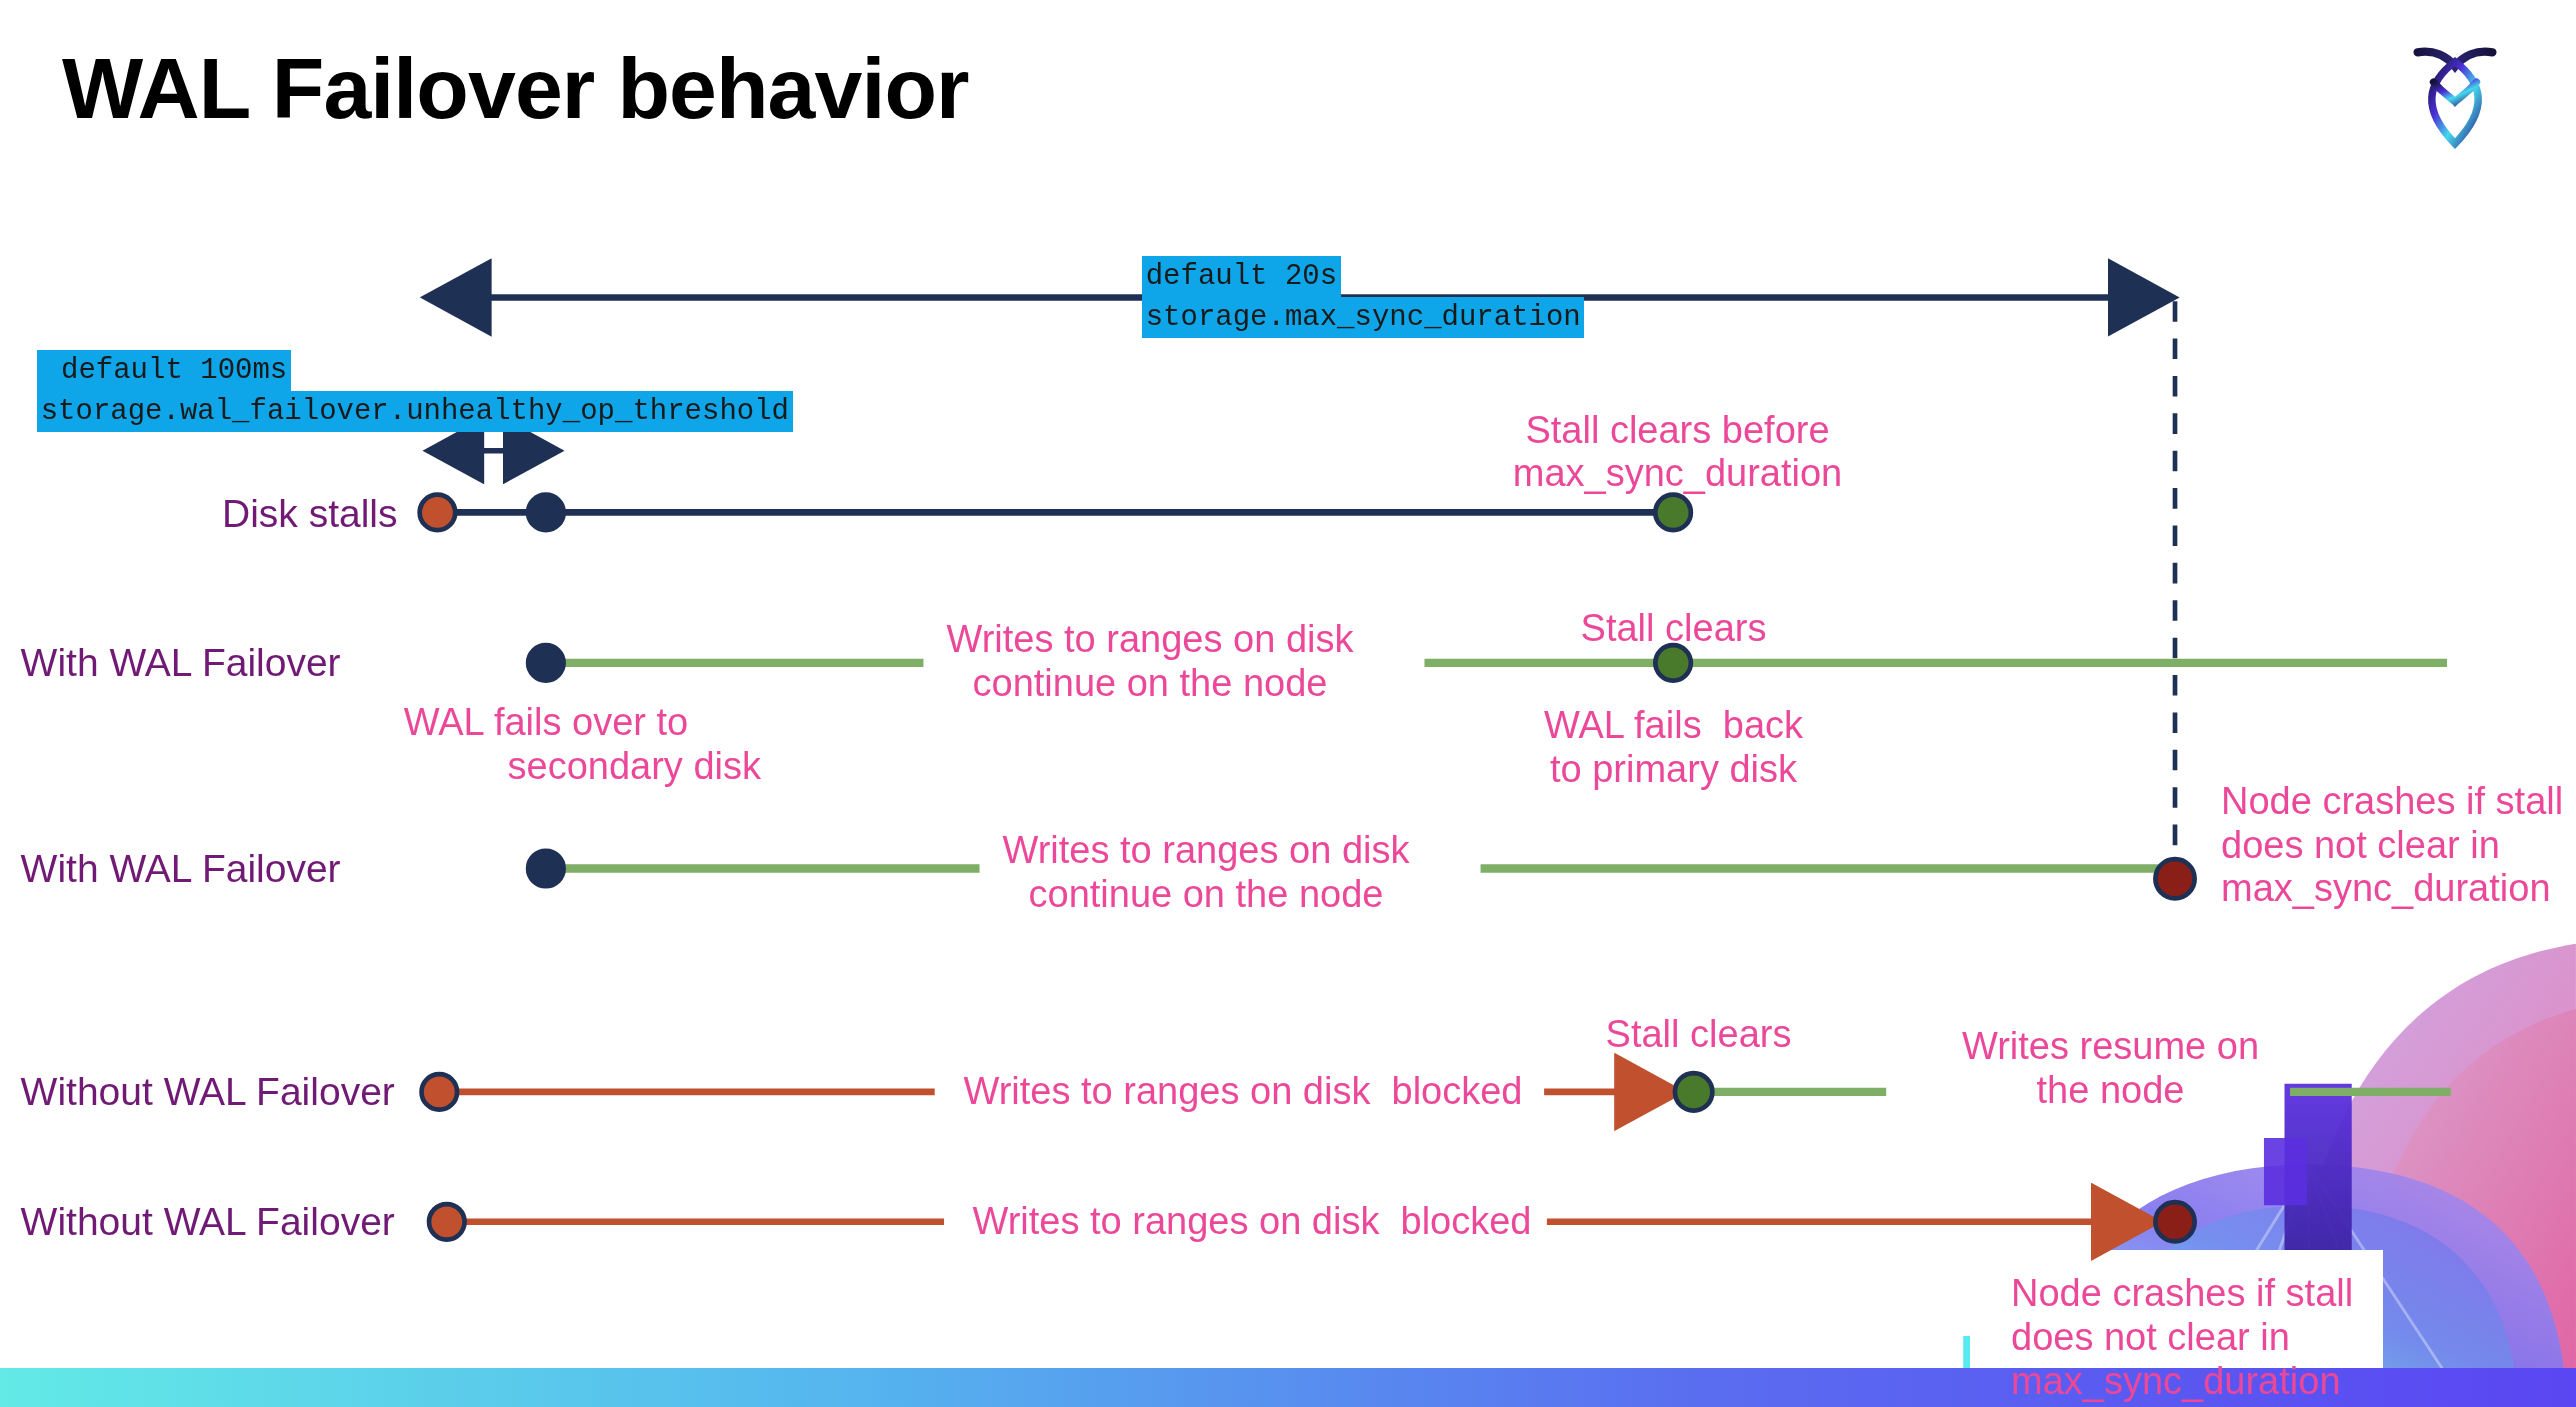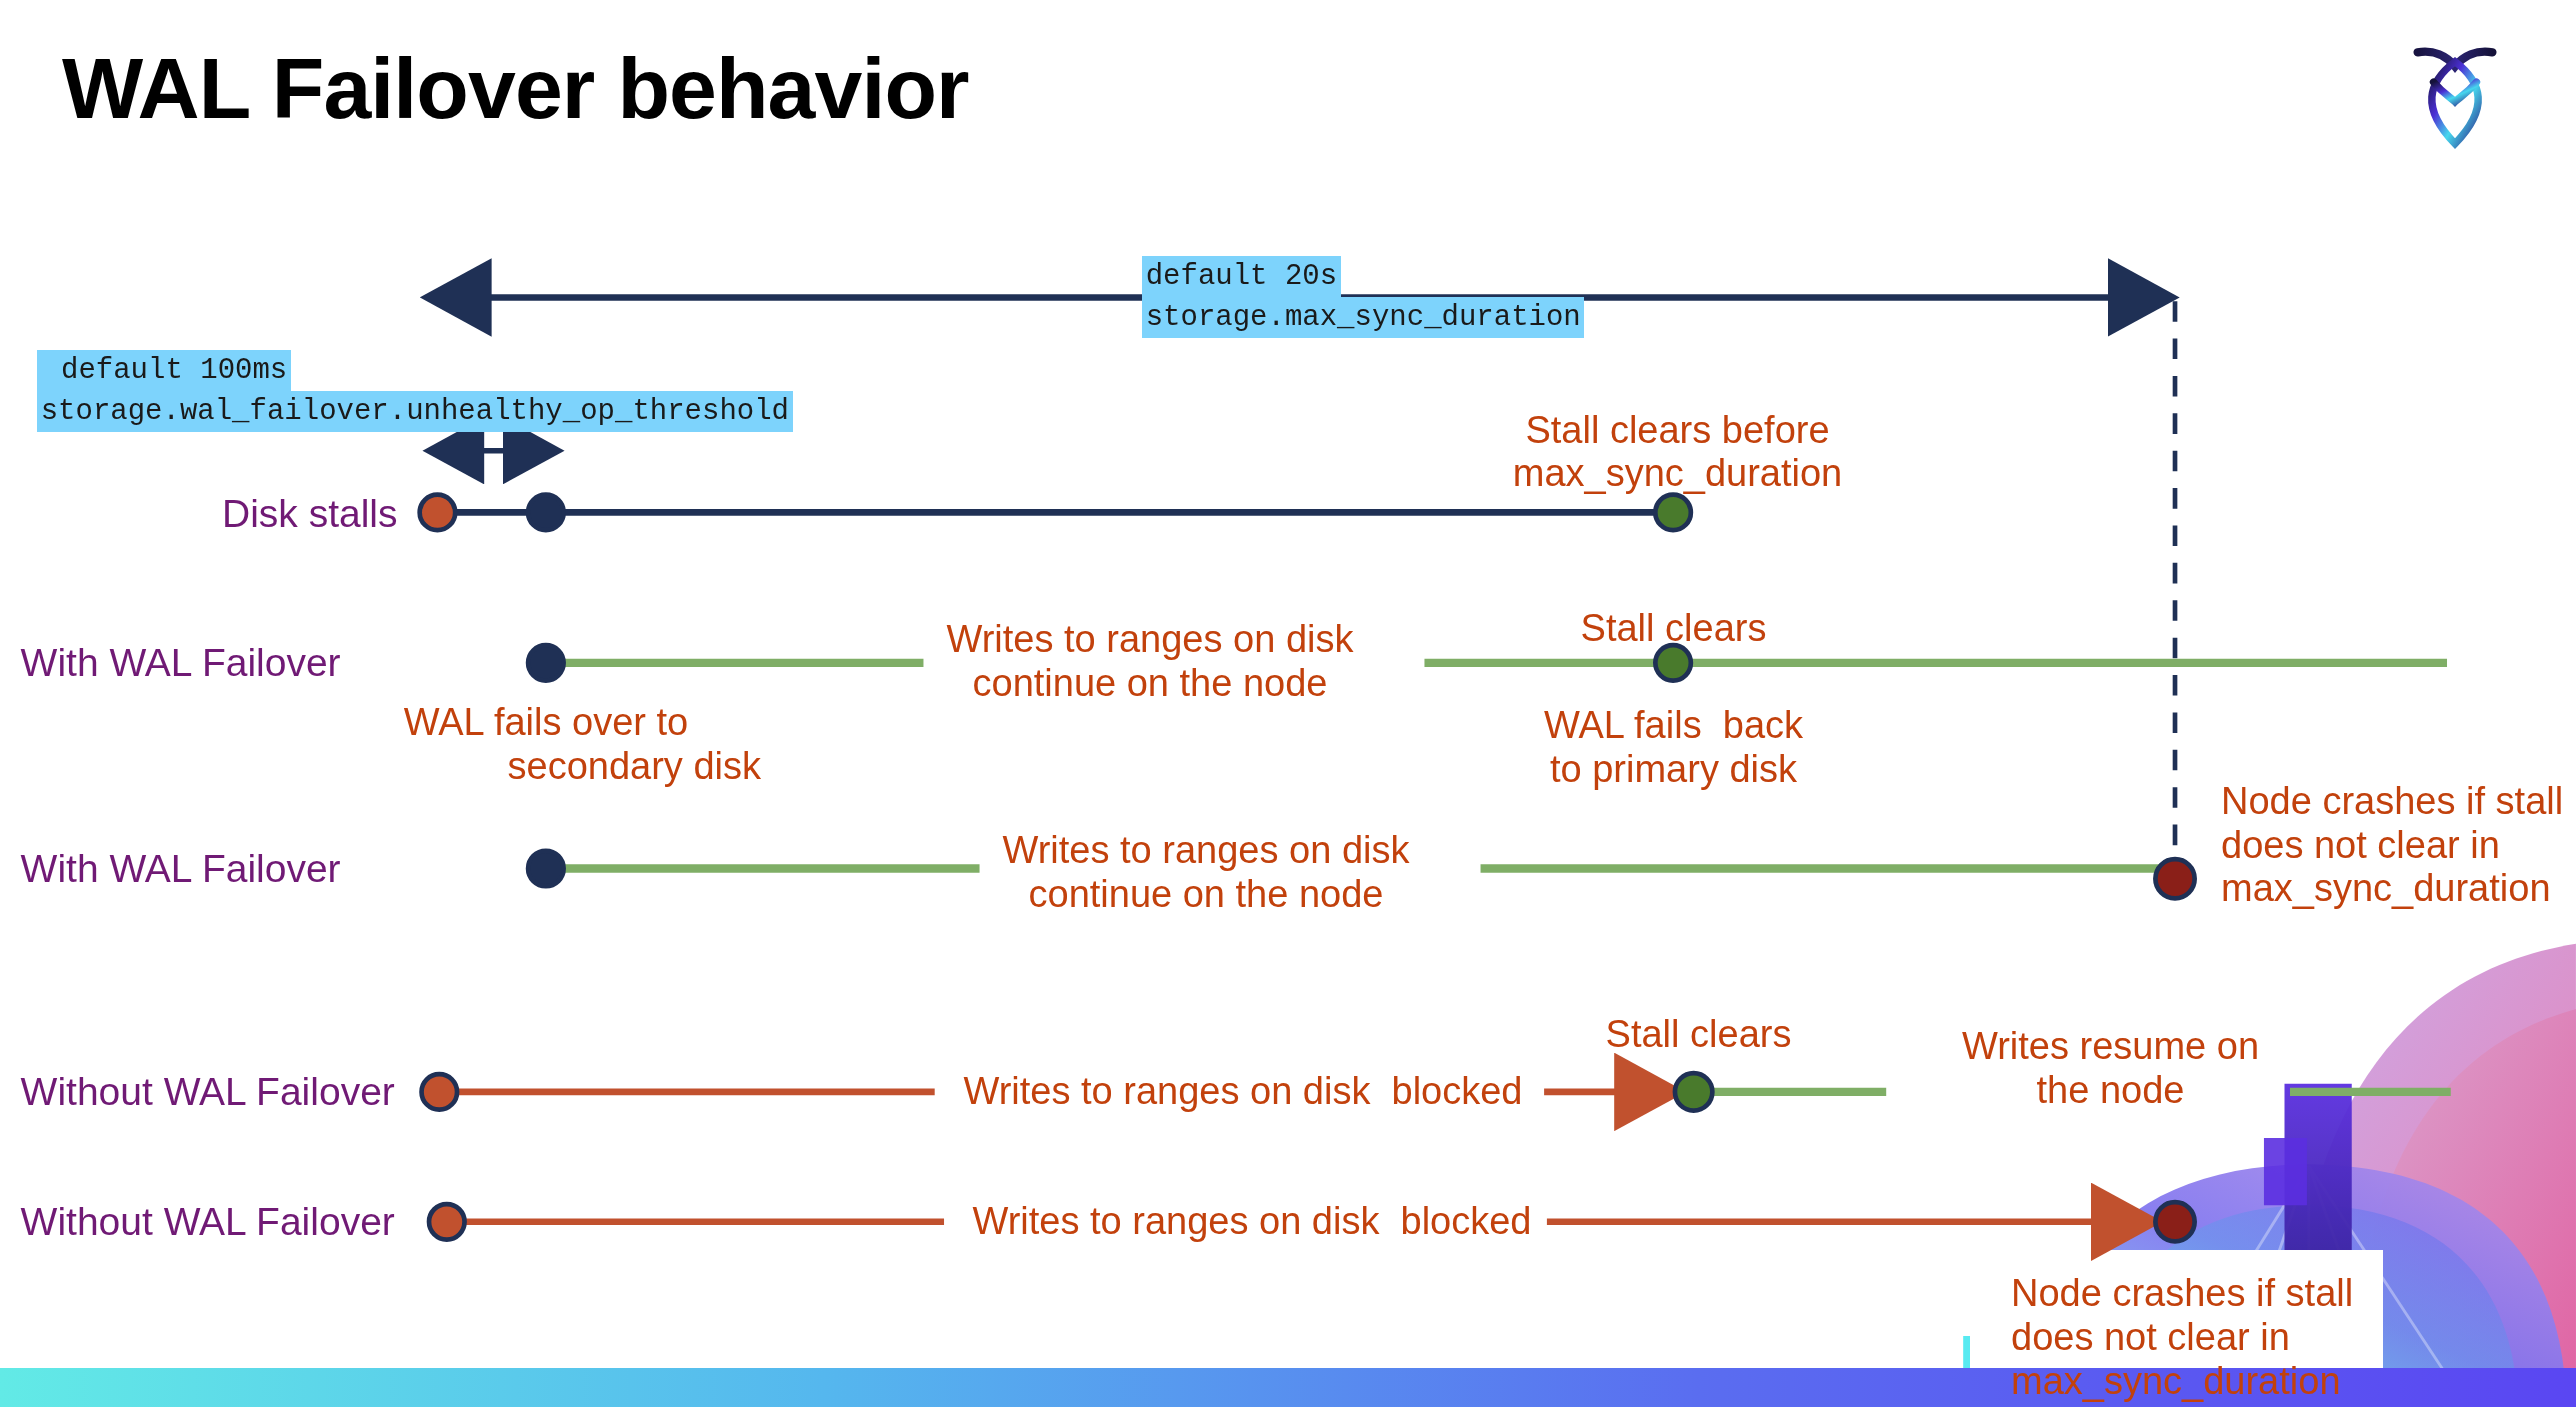--- a/index.html
+++ b/index.html
@@ -31,26 +31,26 @@
   }
 
   
   .layer{position:absolute;left:0;top:0;width:2576px;height:1408px;}
 
   
   .code{
     position:absolute;
     font-family:"Liberation Mono","DejaVu Sans Mono",monospace;
     font-size:29px;line-height:41px;color:#1a1a1a;
-    background:#7dd3fc;white-space:pre;padding:0 3.7px;
+    background:#0ea5e9;white-space:pre;padding:0 3.7px;
   }
 
   
   .lbl{
-    position:absolute;font-size:38px;line-height:45px;color:#c2410c;
+    position:absolute;font-size:38px;line-height:45px;color:#ec4899;
     white-space:pre;
   }
   .lbl.c{text-align:center;}
 
   .rowlabel{
     position:absolute;font-size:39px;line-height:47px;color:#701a75;white-space:nowrap;
   }
 </style>
 </head>
 <body>

